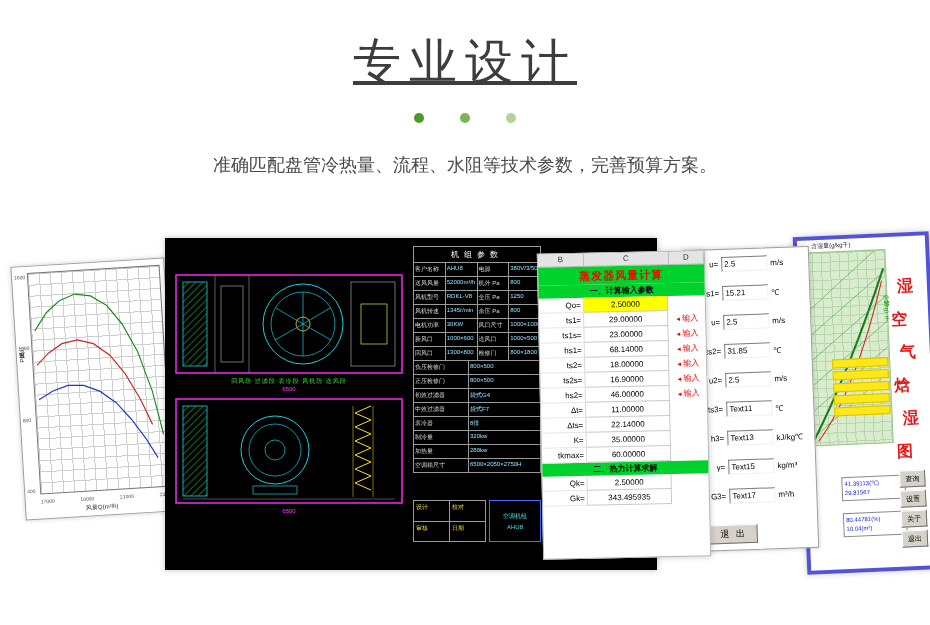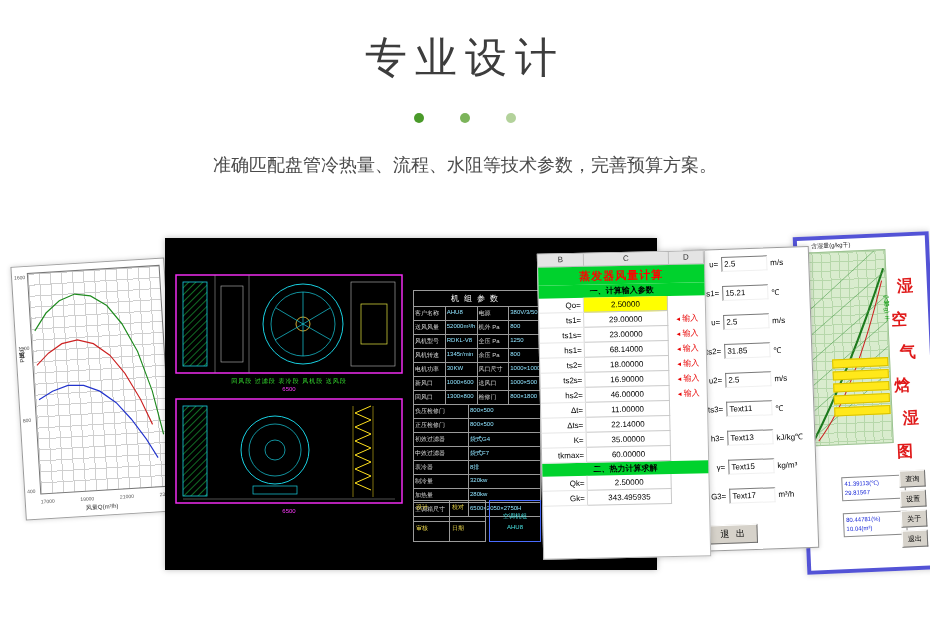--- a/index.html
+++ b/index.html
@@ -1,21 +1,21 @@
 <!DOCTYPE html>
 <html><head>
 <meta charset="utf-8">
 <style>
   html,body{margin:0;padding:0;}
   body{width:930px;height:625px;position:relative;background:#fff;
        font-family:"Liberation Sans",sans-serif;overflow:hidden;}
 
   
   .title{position:absolute;top:30px;left:0;width:100%;text-align:center;
-         font-size:42px;color:#3d3d3d;letter-spacing:8px;}
+         font-size:48px;color:#3d3d3d;letter-spacing:8px;text-decoration:underline;}
   .dots{position:absolute;top:113px;left:0;width:100%;display:flex;
         justify-content:center;gap:36px;}
   .dot{width:10px;height:10px;border-radius:50%;}
   .subtitle{position:absolute;top:150px;left:0;width:100%;text-align:center;
             font-size:18px;color:#4a4a4a;line-height:31px;}
 
   
   .collage{position:absolute;top:230px;left:0;width:930px;height:345px;}
   .panel{position:absolute;}
 
@@ -37,21 +37,21 @@
 
   
   .cad{left:165px;top:8px;width:492px;height:332px;background:#000;z-index:2;
        box-shadow:0 0 6px rgba(0,0,0,.25);}
   .cad-unit1{position:absolute;left:10px;top:36px;width:228px;height:100px;}
   .cad-segments{position:absolute;left:10px;top:139px;width:228px;text-align:center;
                 color:#35e02f;font-size:6px;letter-spacing:1px;white-space:nowrap;}
   .cad-dim1{position:absolute;left:10px;top:148px;width:228px;text-align:center;color:#ff3bff;font-size:6px;}
   .cad-unit2{position:absolute;left:10px;top:160px;width:228px;height:106px;}
   .cad-dim2{position:absolute;left:10px;top:270px;width:228px;text-align:center;color:#ff3bff;font-size:6px;}
-  .cad-table{position:absolute;left:248px;top:8px;width:128px;font-size:6px;color:#d9d9d9;margin-top:44px;}
+  .cad-table{position:absolute;left:248px;top:8px;width:128px;font-size:6px;color:#d9d9d9;}
   .cad-table-title{border:1px solid #9a9a9a;text-align:center;color:#fff;font-size:8px;
                    letter-spacing:5px;padding:2px 0;}
   .cad-row4,.cad-row2{display:flex;border-left:1px solid #9a9a9a;}
   .cad-row4 span,.cad-row2 span{border-right:1px solid #9a9a9a;border-bottom:1px solid #9a9a9a;
                    padding:2px 1px;white-space:nowrap;overflow:hidden;}
   .cad-row4 span{flex:1;}
   .cad-row4 span:nth-child(even){color:#8fe3ff;}
   .cad-row2 span:first-child{flex:0 0 52px;}
   .cad-row2 span:last-child{flex:1;color:#8fe3ff;}
   .cad-titleblock{position:absolute;left:248px;top:262px;width:128px;height:42px;display:flex;}

